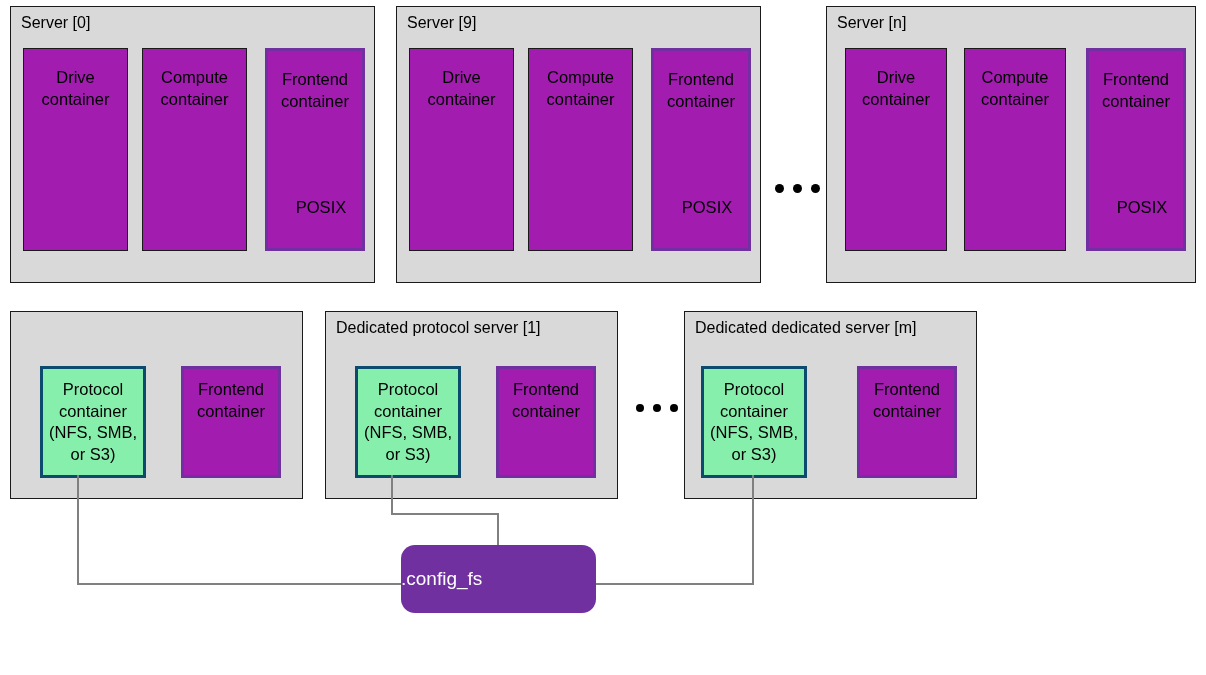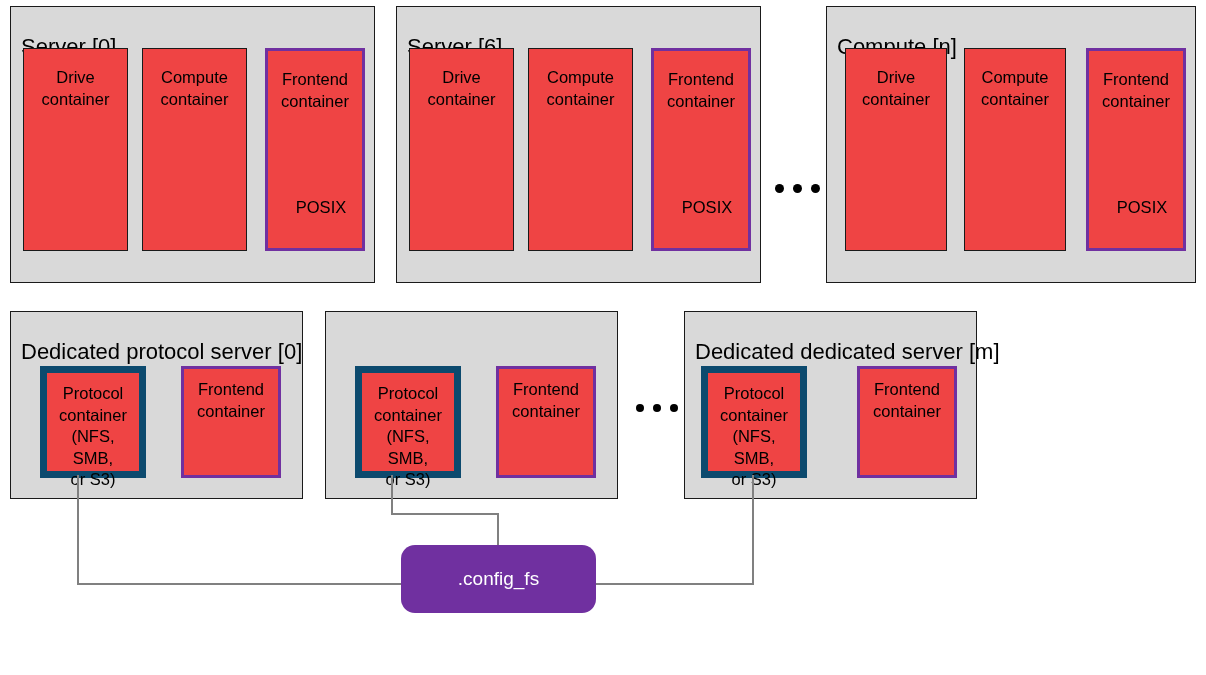--- a/index.html
+++ b/index.html
@@ -23,43 +23,42 @@
   .panel {
     position: absolute;
     background: #d9d9d9;
     border: 1.5px solid #1a1a1a;
     box-sizing: border-box;
   }
   .panel-title {
     position: absolute;
     left: 10px;
     top: 4px;
-    font-size: 22px;
+    font-size: 16px;
     line-height: 24px;
     color: #000000;
     white-space: nowrap;
-    margin-top: 24px;
   }
 
   
   .container-box {
     position: absolute;
     box-sizing: border-box;
-    background: #ef4444;
+    background: #a21caf;
     border: 1.6px solid #1a1a1a;
     display: flex;
     flex-direction: column;
     align-items: center;
   }
   .container-box.accent {
     border: 3px solid #7030a0;
   }
   .container-box.filled {
-    background: #ef4444;
-    border: 7px solid #0c4a6e;
+    background: #86efac;
+    border: 3px solid #0c4a6e;
   }
   .c-label {
     font-size: 16.5px;
     line-height: 21.5px;
     text-align: center;
     white-space: pre-line;
     padding: 0 3px;
   }
   .c-top {
     margin-top: 18px;
@@ -101,21 +100,21 @@
   .conn.v { width: 2.2px; }
   .conn.h { height: 2.2px; }
 
   
   .configfs {
     position: absolute;
     background: #7030a0;
     border-radius: 14px;
     display: flex;
     align-items: center;
-    justify-content: center;
+    justify-content: flex-start;
     color: #ffffff;
     font-size: 19px;
   }
   .caption {
     position: absolute;
     color: #808080;
     font-size: 14.6px;
     line-height: 21px;
     text-align: center;
     white-space: pre-line;
@@ -140,21 +139,21 @@
     </div>
 
     <div class="container-box accent" style="left:254px; top:41px; width:100px; height:203px;">
       <div class="c-label c-top">Frontend
 container</div>
       <div class="c-posix">POSIX</div>
     </div>
   </div>
 
   <div class="panel" style="left:396px; top:6px; width:365px; height:277px;">
-    <div class="panel-title">Server [6]</div>
+    <div class="panel-title">Server [9]</div>
 
     <div class="container-box" style="left:12px; top:41px; width:105px; height:203px;">
       <div class="c-label c-top">Drive
 container</div>
     </div>
 
     <div class="container-box" style="left:131px; top:41px; width:105px; height:203px;">
       <div class="c-label c-top">Compute
 container</div>
     </div>
@@ -166,56 +165,56 @@
     </div>
   </div>
 
   <div class="ellipsis" style="left:775px; top:184px;">
     <i></i>
     <i></i>
     <i></i>
   </div>
 
   <div class="panel" style="left:826px; top:6px; width:370px; height:277px;">
-    <div class="panel-title">Compute [n]</div>
+    <div class="panel-title">Server [n]</div>
 
     <div class="container-box" style="left:18px; top:41px; width:102px; height:203px;">
       <div class="c-label c-top">Drive
 container</div>
     </div>
 
     <div class="container-box" style="left:137px; top:41px; width:102px; height:203px;">
       <div class="c-label c-top">Compute
 container</div>
     </div>
 
     <div class="container-box accent" style="left:259px; top:41px; width:100px; height:203px;">
       <div class="c-label c-top">Frontend
 container</div>
       <div class="c-posix">POSIX</div>
     </div>
   </div>
 
   <div class="panel" style="left:10px; top:311px; width:293px; height:188px;">
-    <div class="panel-title">Dedicated protocol server [0]</div>
 
     <div class="container-box filled" style="left:29px; top:54px; width:106px; height:112px;">
       <div class="c-label" style="margin-top:10px;">Protocol
 container
 (NFS, SMB,
 or S3)</div>
     </div>
 
     <div class="container-box accent" style="left:170px; top:54px; width:100px; height:112px;">
       <div class="c-label" style="margin-top:10px;">Frontend
 container</div>
     </div>
   </div>
 
   <div class="panel" style="left:325px; top:311px; width:293px; height:188px;">
+    <div class="panel-title">Dedicated protocol server [1]</div>
 
     <div class="container-box filled" style="left:29px; top:54px; width:106px; height:112px;">
       <div class="c-label" style="margin-top:10px;">Protocol
 container
 (NFS, SMB,
 or S3)</div>
     </div>
 
     <div class="container-box accent" style="left:170px; top:54px; width:100px; height:112px;">
       <div class="c-label" style="margin-top:10px;">Frontend

